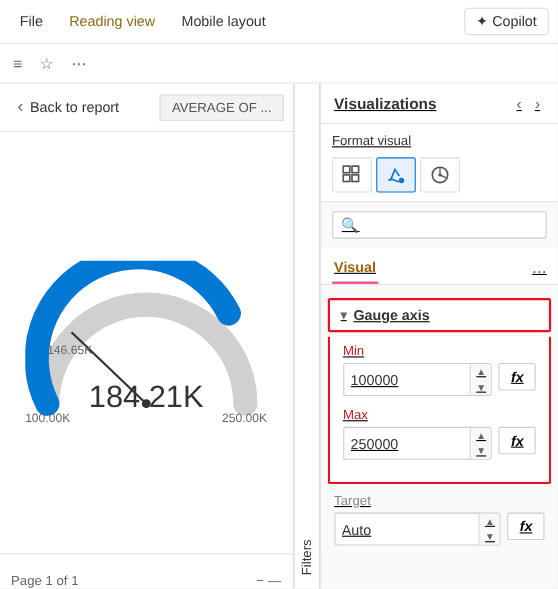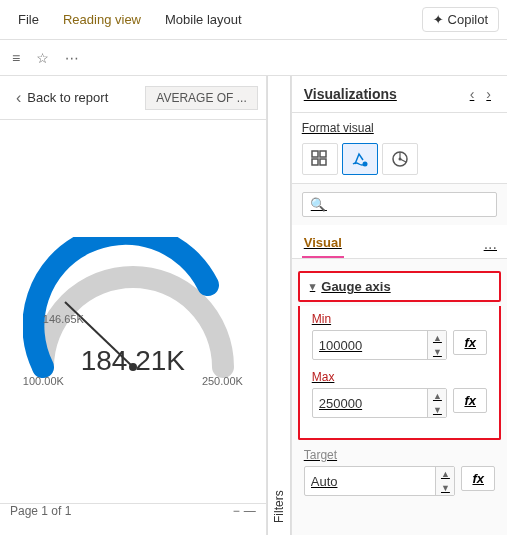--- a/index.html
+++ b/index.html
@@ -76,21 +76,21 @@
     .gauge-max {
       position: absolute; bottom: 0; right: 0; font-size: 11px; color: #666;
     }
     .gauge-needle-value {
       position: absolute; top: 40px; left: 20px; font-size: 11px; color: #666; margin-top: 36px;
     }
 
     
     .page-footer {
       height: 32px; border-top: 1px solid #e0e0e0; display: flex;
-      align-items: flex-start; padding: 0 10px; font-size: 12px; color: #666;
+      align-items: flex-end; padding: 0 10px; font-size: 12px; color: #666;
     }
     .footer-right {
       margin-left: auto; display: flex; gap: 4px; align-items: center;
     }
 
     
     .right-panel {
       width: 227px; background: #fafafa; display: flex; flex-direction: column;
       border-left: 1px solid #e0e0e0;
       text-decoration: underline;

